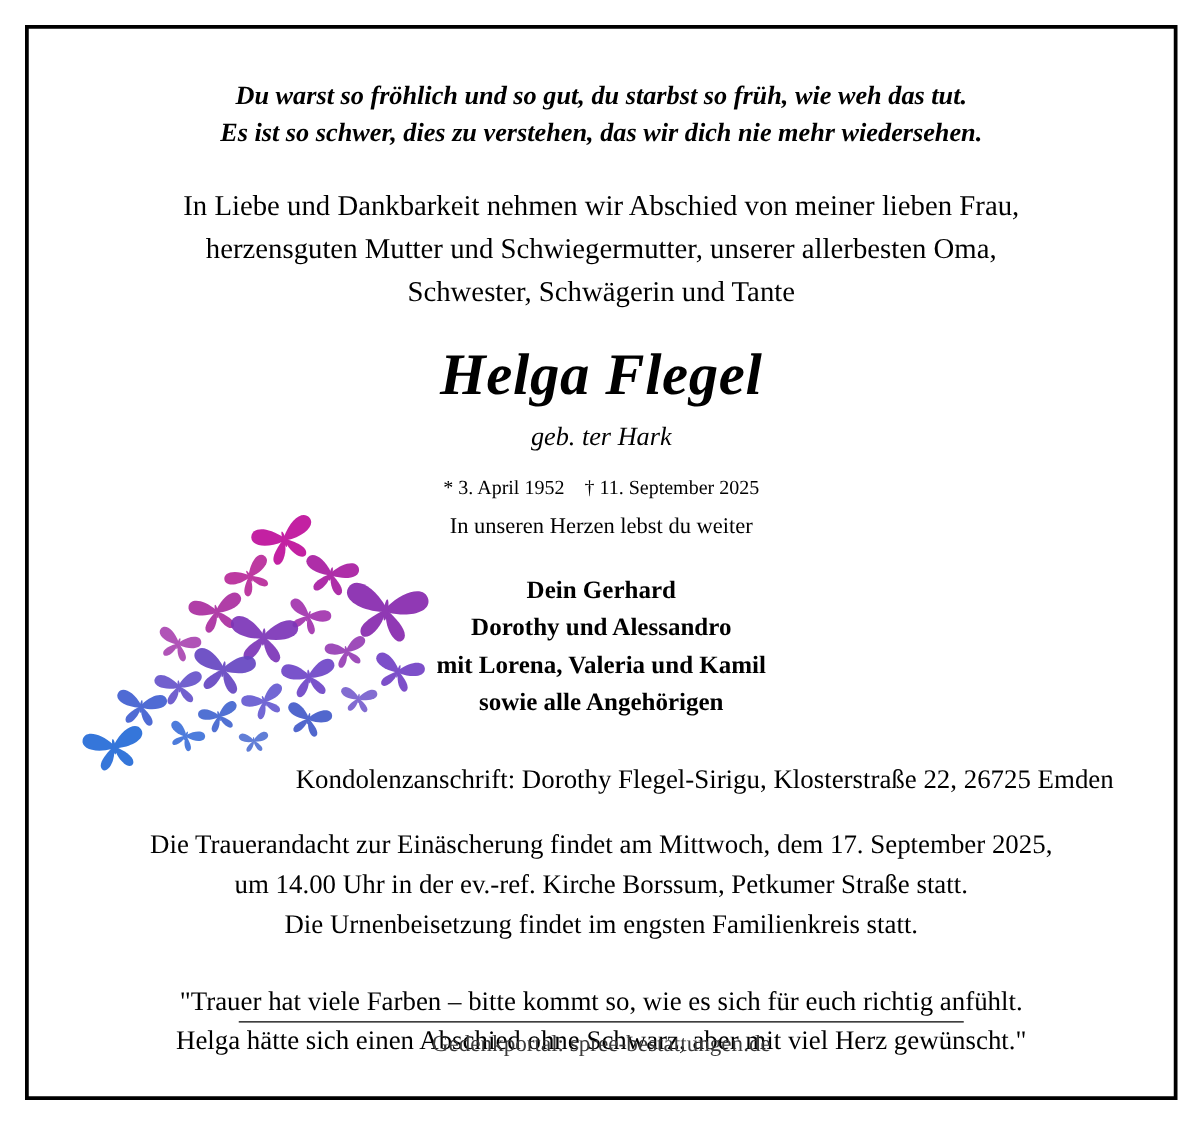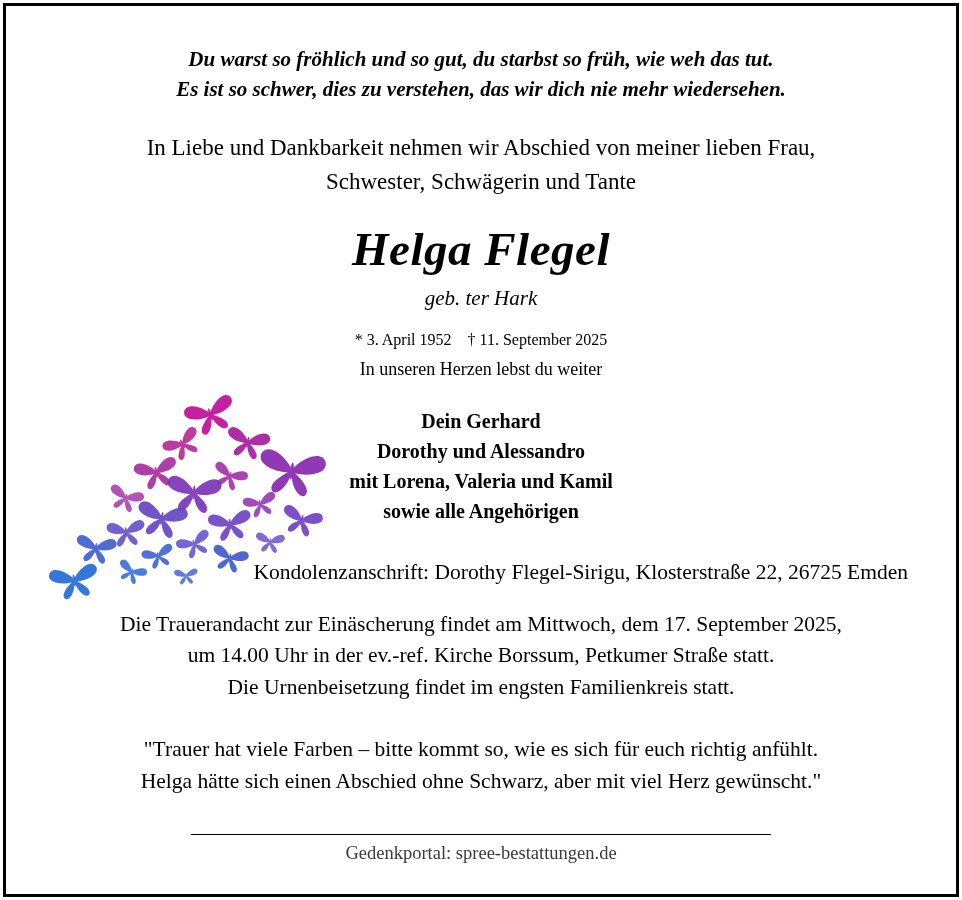--- a/index.html
+++ b/index.html
@@ -13,21 +13,21 @@
     font-family: "Liberation Serif", serif;
     color: #000000;
     overflow: hidden;
   }
   .page {
     position: relative;
     width: 962px;
     height: 900px;
     box-sizing: border-box;
     background: #ffffff;
-    padding: 3px;
+    padding: 20px;
   }
   .frame {
     position: relative;
     width: 100%;
     height: 100%;
     box-sizing: border-box;
     border: 3px solid #000000;
     background: #ffffff;
     overflow: hidden;
   }
@@ -182,20 +182,21 @@
 
     <div class="content">
 
       <div class="verse">
         <div>Du warst so fröhlich und so gut, du starbst so früh, wie weh das tut.</div>
         <div>Es ist so schwer, dies zu verstehen, das wir dich nie mehr wiedersehen.</div>
       </div>
 
       <div class="intro">
         <div>In Liebe und Dankbarkeit nehmen wir Abschied von meiner lieben Frau,</div>
+        <div>herzensguten Mutter und Schwiegermutter, unserer allerbesten Oma,</div>
         <div>Schwester, Schwägerin und Tante</div>
       </div>
 
       <div class="name">Helga Flegel</div>
       <div class="maiden">geb. ter Hark</div>
 
       <div class="dates">
         <span>* 3. April 1952</span><span class="sep"></span><span>† 11. September 2025</span>
       </div>
 

